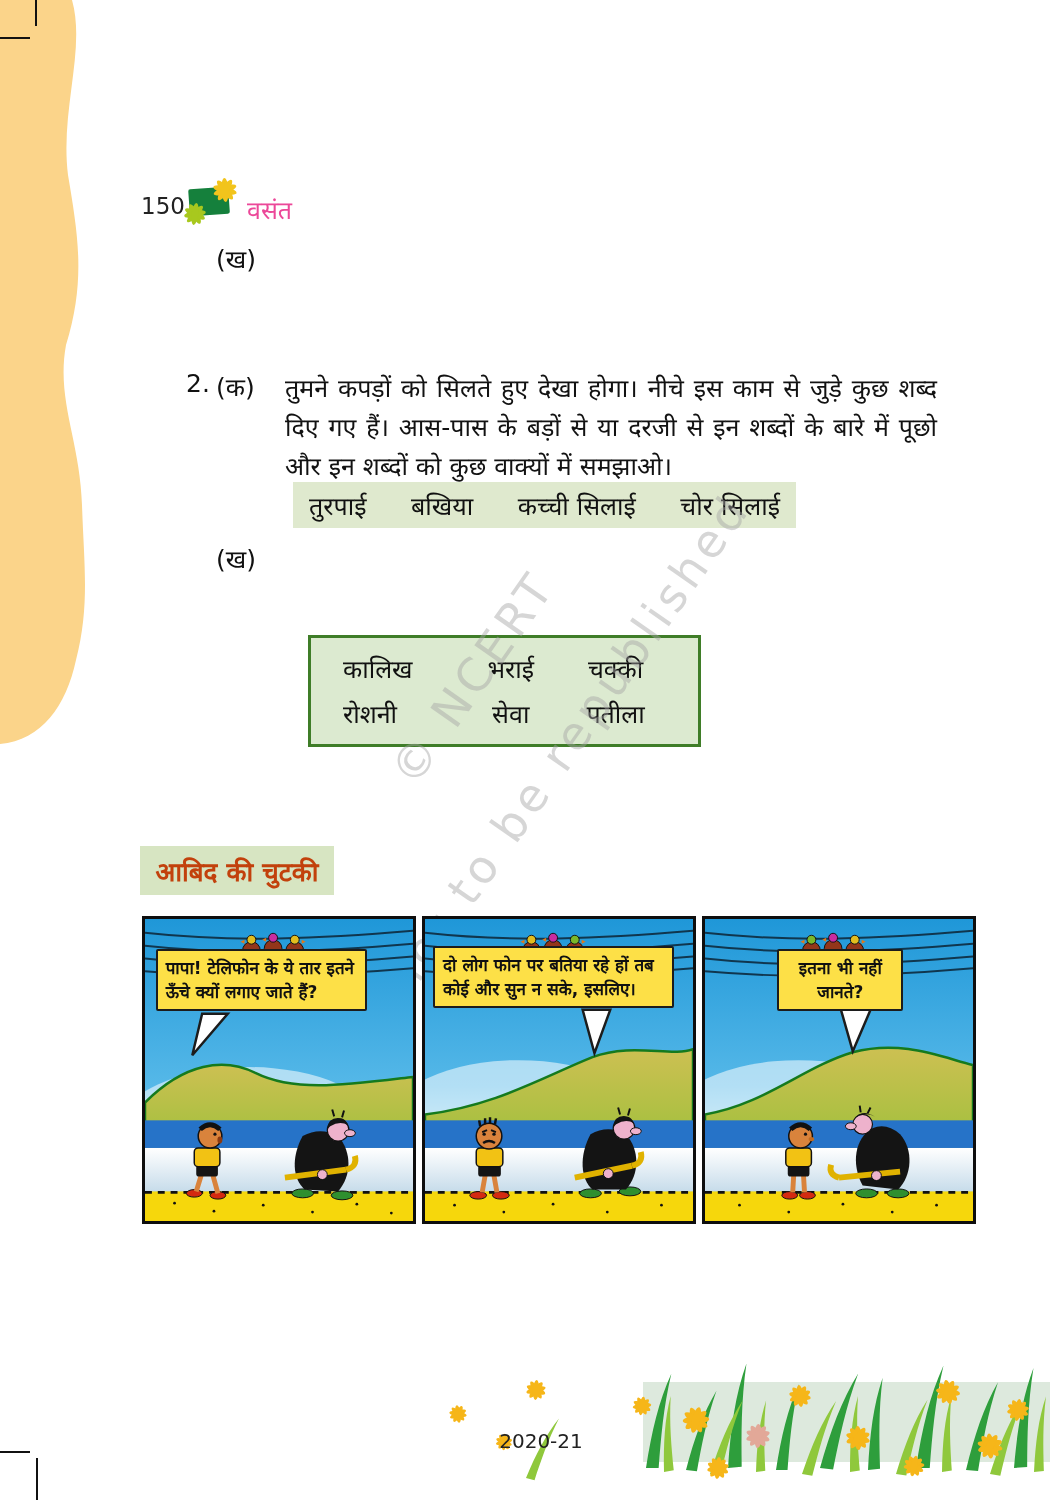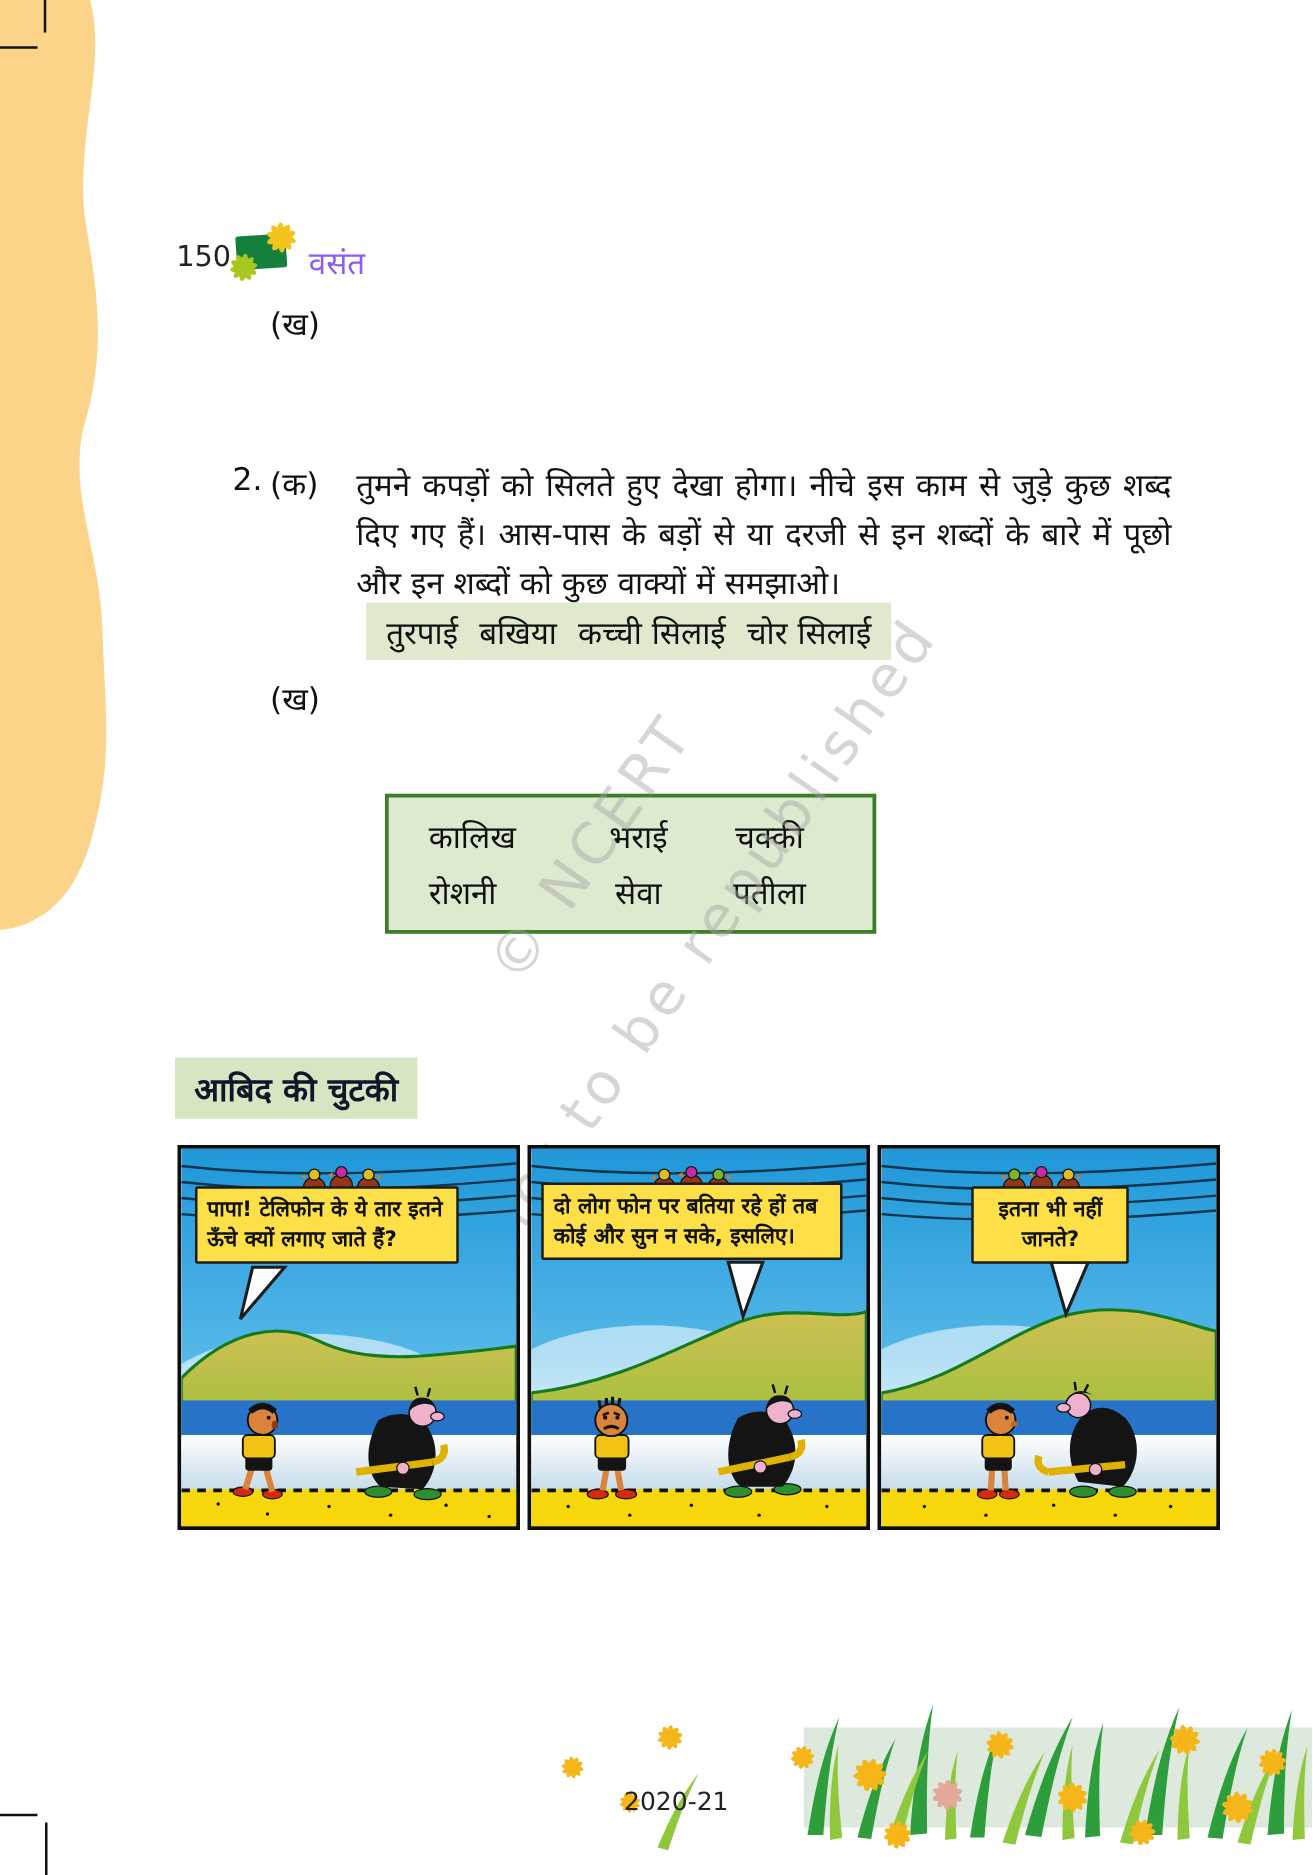--- a/index.html
+++ b/index.html
@@ -7,46 +7,46 @@
     font-family:"DejaVu Sans","Liberation Sans",sans-serif; }
   #page { position:relative; width:1050px; height:1500px; overflow:hidden; background:#fff; }
 
   
   .band { position:absolute; left:0; top:0; }
   .cropmark { position:absolute; background:#111; }
 
   
   .hdr-num { position:absolute; left:141px; top:193px; font-size:23px; color:#222; }
   .hdr-logo { position:absolute; left:181px; top:176px; }
-  .hdr-title { position:absolute; left:247px; top:192px; font-size:25px; color:#8b5cf6; }
+  .hdr-title { position:absolute; left:247px; top:192px; font-size:25px; color:#ec4899; }
 
   
   .lbl { position:absolute; font-size:25px; color:#111; }
   .btext { position:absolute; font-size:25px; line-height:39px; text-align:justify;
     color:#121212; width:652px; }
 
-  .wordstrip { position:absolute; left:293px; top:482px; width:420px; height:46px;
+  .wordstrip { position:absolute; left:293px; top:482px; width:503px; height:46px;
     background:#dfe9ce; display:flex; align-items:center; justify-content:space-between;
     padding:0 16px; font-size:25px; color:#111; }
 
   .wordbox { position:absolute; left:308px; top:635px; width:393px; height:112px;
     background:#dcead0; border:3px solid #3f7d28; display:grid;
     grid-template-columns:1.1fr 1fr 1fr; align-content:space-around;
     padding:10px 30px 12px 32px; font-size:25px; color:#111; row-gap:6px; }
   .wordbox .c2,.wordbox .c3 { text-align:center; }
 
   
   .watermark { position:absolute; left:290px; top:560px; width:600px; height:400px;
     transform:rotate(-55deg); color:rgba(165,165,165,0.45); font-size:46px;
     letter-spacing:5px; text-align:center; line-height:115px; pointer-events:none; }
 
   
   .badge { position:absolute; left:140px; top:846px; width:194px; height:49px;
     background:#d7e5c2; display:flex; align-items:center; justify-content:center;
-    font-size:26px; font-weight:bold; color:#0f172a; }
+    font-size:26px; font-weight:bold; color:#c2410c; }
   .strip { position:absolute; left:142px; top:916px; width:834px; height:308px;
     display:flex; gap:6px; }
   .panel { position:relative; flex:1; border:3px solid #0e0e0e; overflow:hidden; }
   .panel svg.scene { position:absolute; inset:0; width:100%; height:100%; }
   .bubble { position:absolute; background:#fde047; border:2.5px solid #1c1c1c;
     border-radius:2px; padding:5px 8px; font-size:17px; font-weight:600;
     line-height:24px; color:#111; z-index:3; }
 
   
   .footer-year { position:absolute; left:0; top:1429px; width:1050px; text-align:center;

